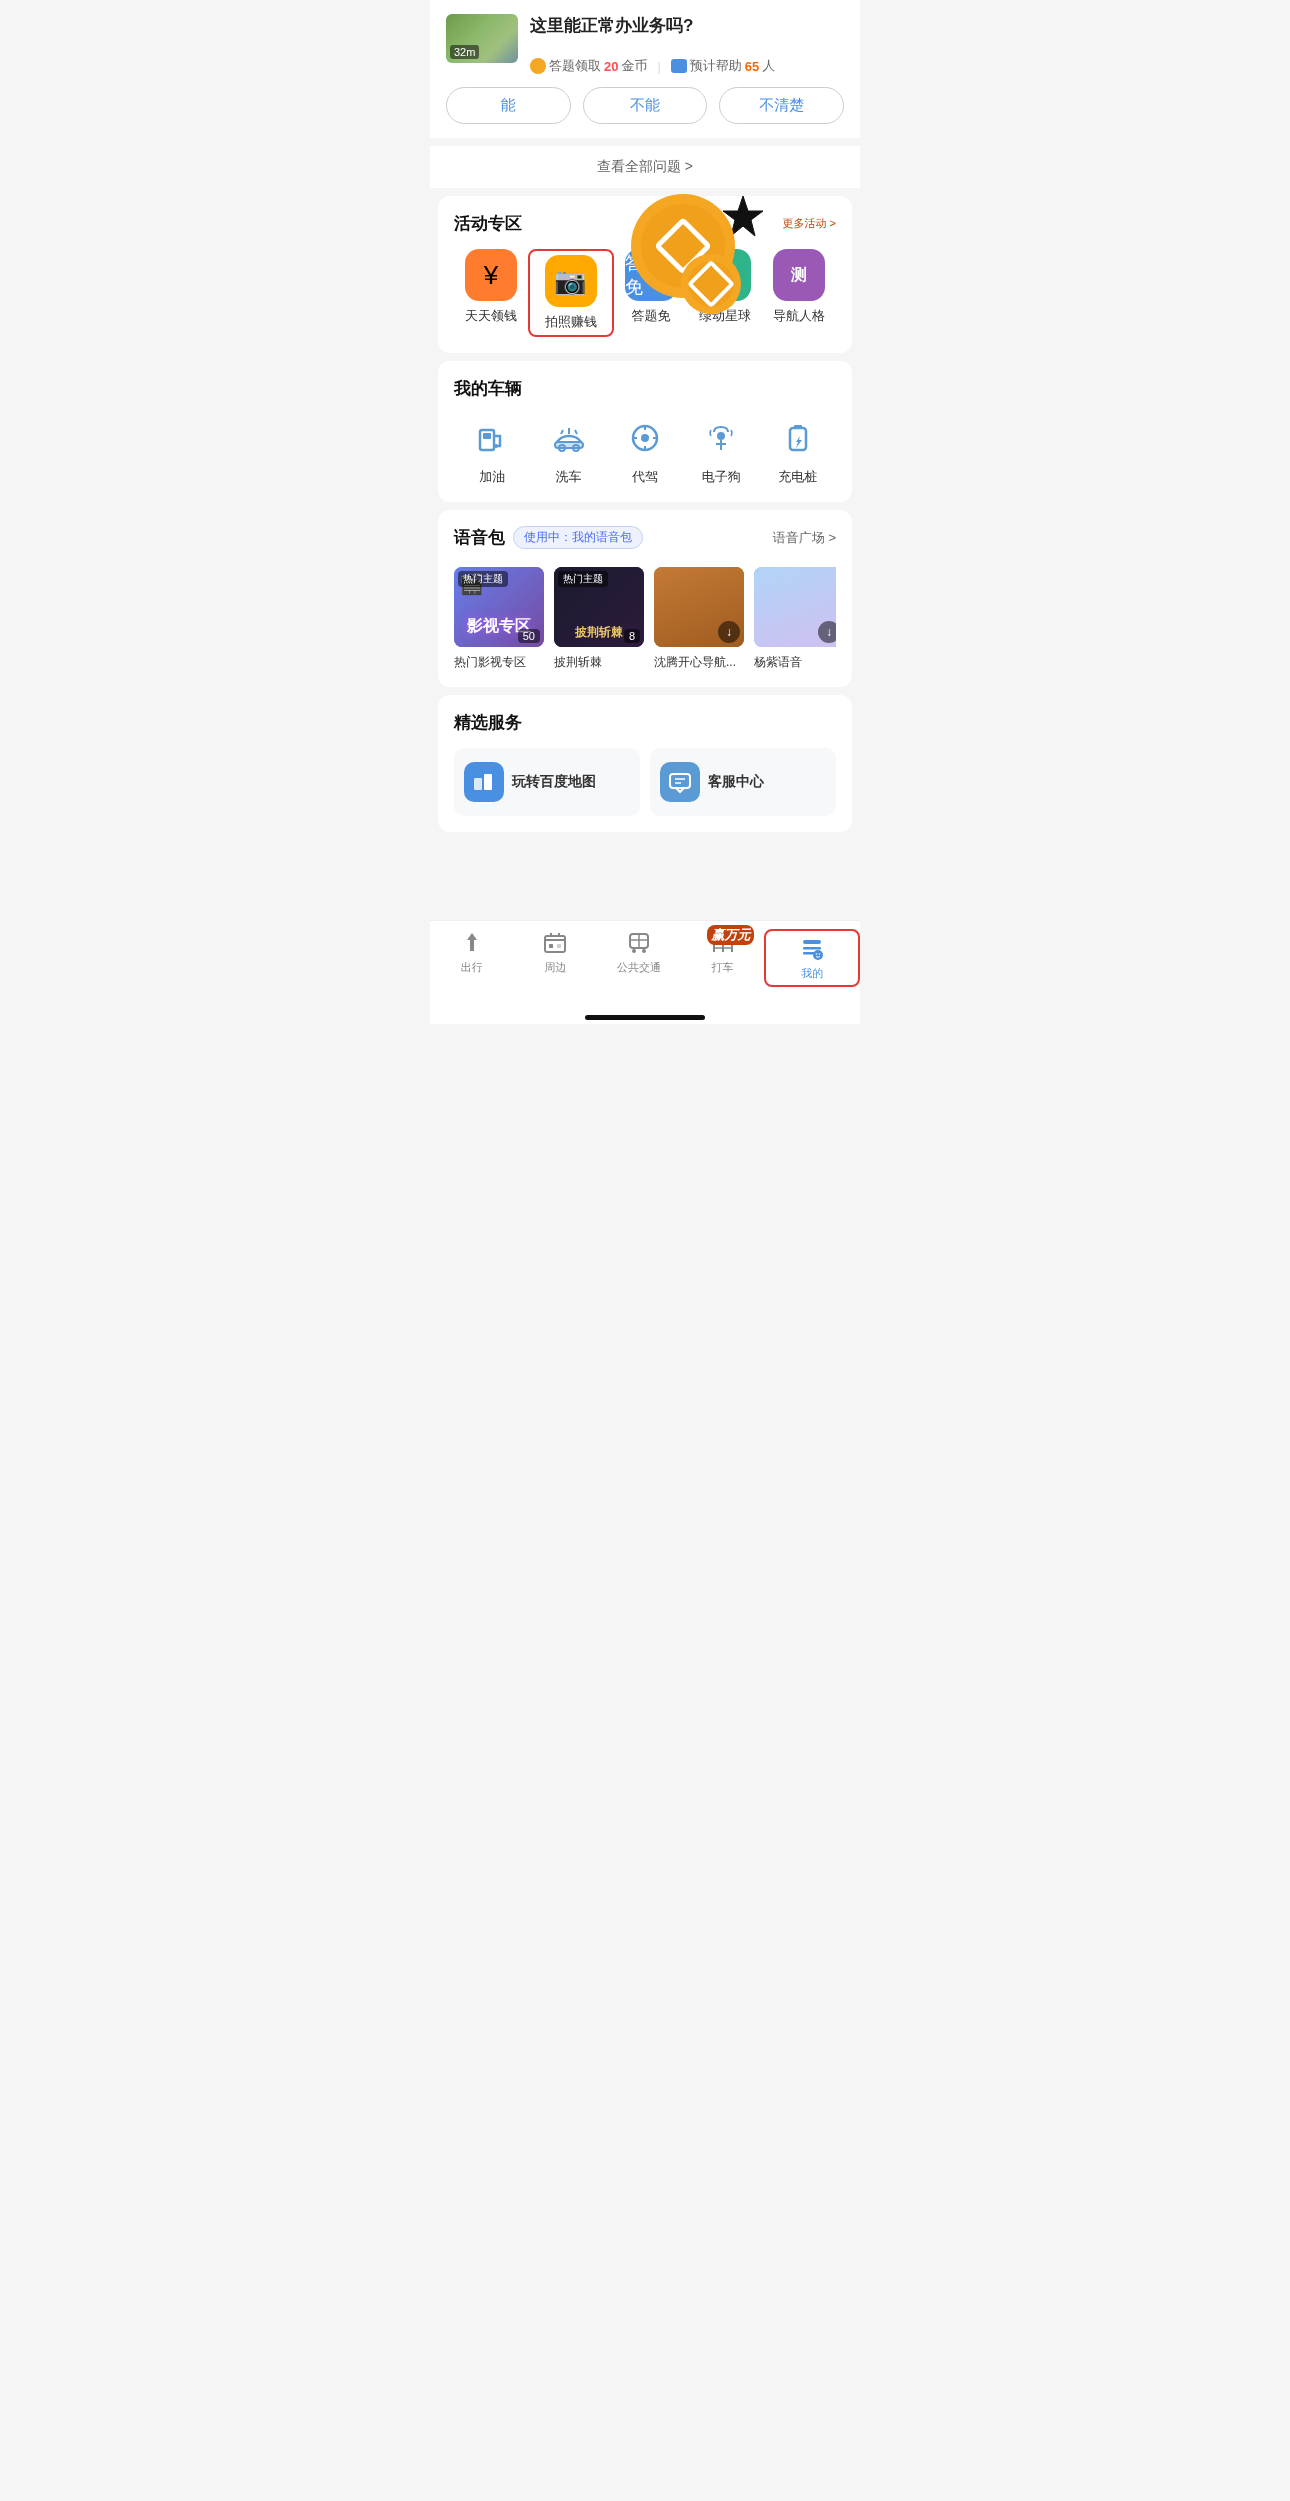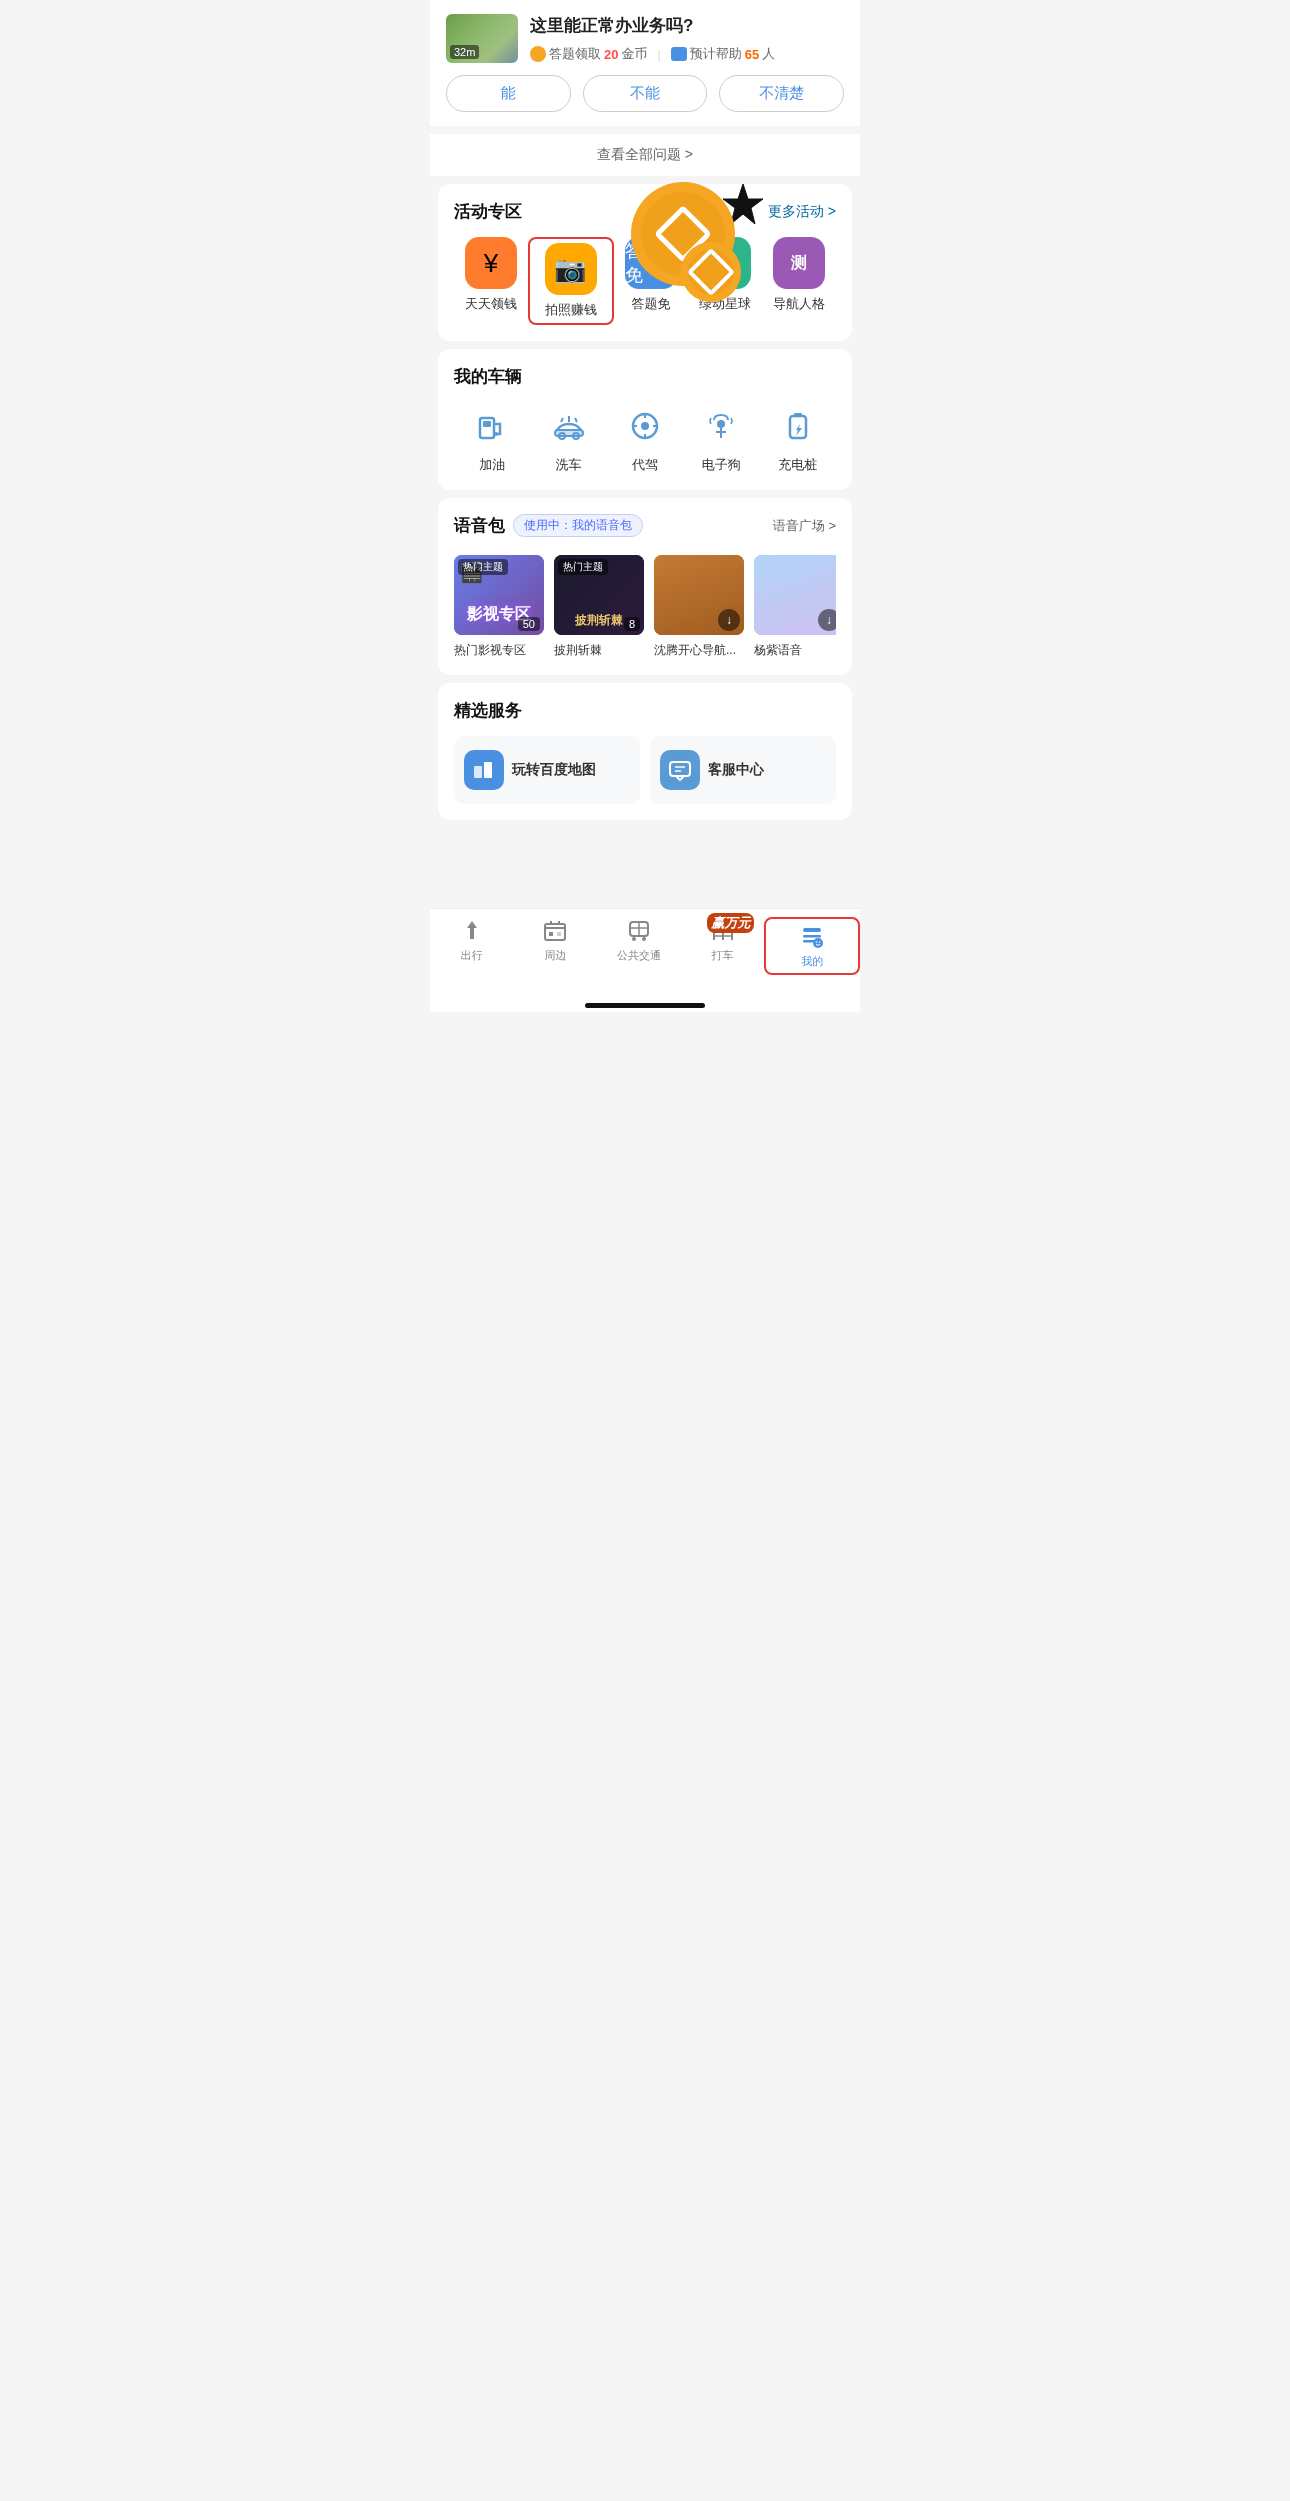--- a/index.html
+++ b/index.html
@@ -45,21 +45,21 @@
       color: #fff;
       font-size: 11px;
       padding: 1px 4px;
       border-radius: 3px;
     }
     .q-content { flex: 1; }
     .q-title {
       font-size: 17px;
       font-weight: 600;
       color: #222;
-      margin-bottom: 8px;
+      margin-bottom: 20px;
     }
     .q-meta {
       display: flex;
       align-items: center;
       gap: 10px;
       font-size: 13px;
       color: #666;
     }
     .q-meta .coin {
       display: flex;
@@ -126,22 +126,22 @@
       justify-content: space-between;
       align-items: center;
       margin-bottom: 14px;
     }
     .section-title {
       font-size: 17px;
       font-weight: 700;
       color: #111;
     }
     .section-more {
-      font-size: 14px;
-      color: #0369a1;
+      font-size: 11px;
+      color: #c2410c;
       text-align: center;
     }
     .activity-row {
       display: flex;
       gap: 0;
       justify-content: space-between;
     }
     .activity-item {
       display: flex;
       flex-direction: column;

